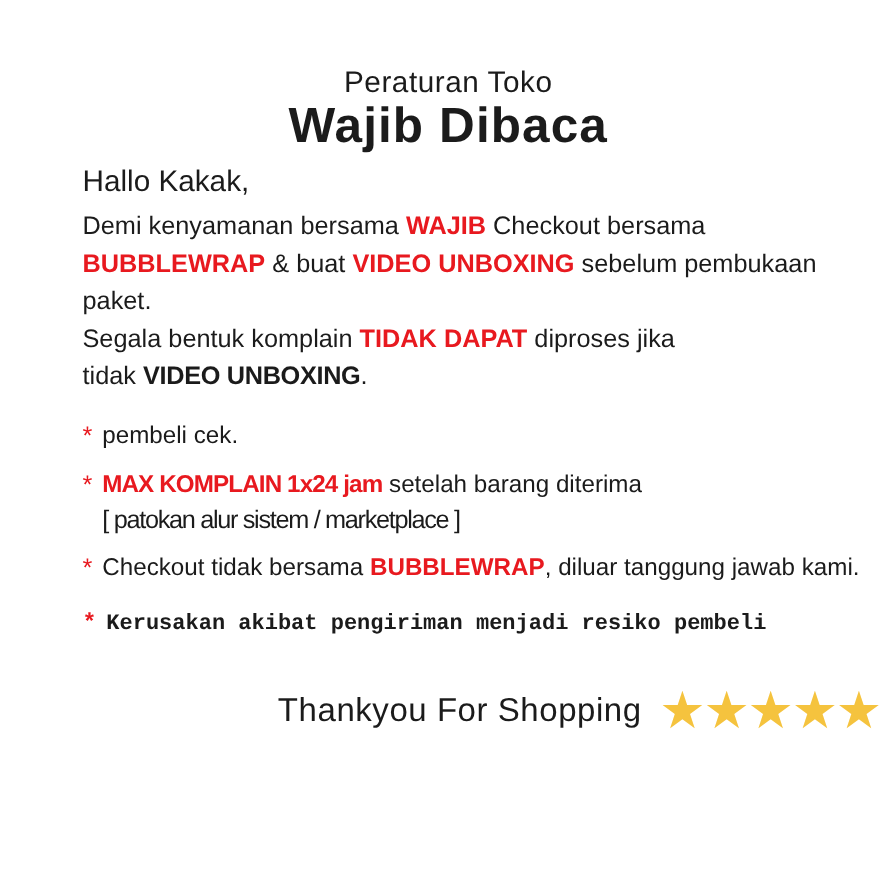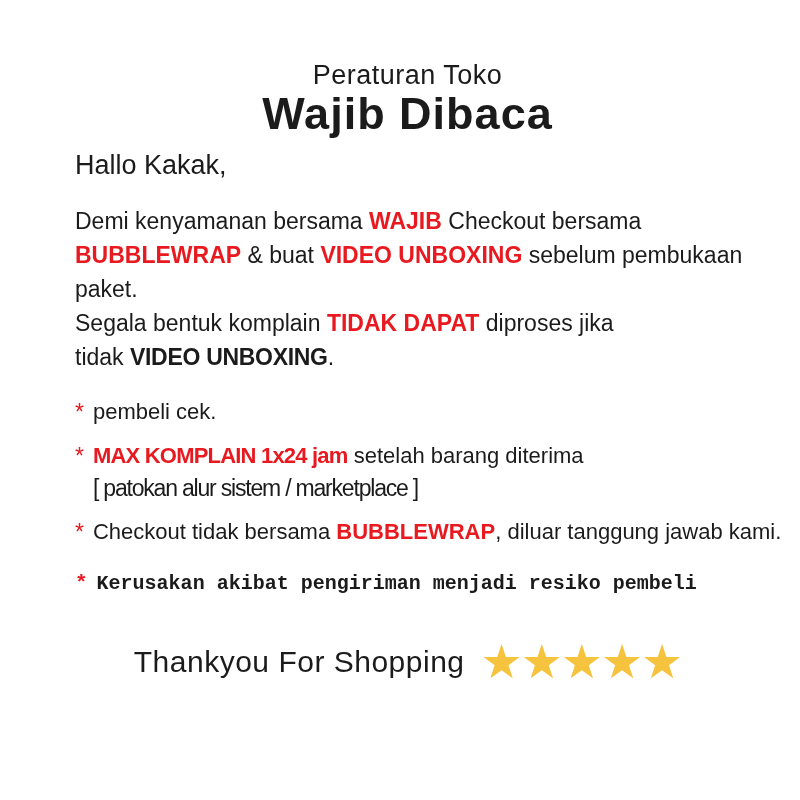--- a/index.html
+++ b/index.html
@@ -16,40 +16,40 @@
   .header { width:100%; text-align:center; }
   .subtitle { font-size:27px; line-height:30px; font-weight:400; letter-spacing:0.5px; }
   .title    { font-size:45px; line-height:48px; font-weight:700; letter-spacing:1px; }
 
   
   .content { padding:0 30px 0 60px; }
   .line { white-space:nowrap; }
 
   .greeting { font-size:27px; line-height:30px; margin-top:12px; }
 
-  .para  { font-size:23px; line-height:34px; margin-top:24px; }
+  .para  { font-size:23px; line-height:34px; margin-top:8px; }
   .para2 { margin-top:0; }
 
   .red    { color:var(--accent-red, #e8191f); font-weight:700; }
   .bold   { font-weight:700; letter-spacing:-0.3px; }
   .redcond{ color:var(--accent-red, #e8191f); font-weight:700; letter-spacing:-0.8px; }
 
   
   .bullets { margin-top:22px; font-size:22px; }
   .bullet  { display:flex; gap:9px; line-height:32px; }
   .bullet + .bullet { margin-top:12px; }
   .bullet-b3 { margin-top:12px !important; }
   .bullet-b4 { margin-top:20px !important; }
   .ast { color:var(--accent-red, #e8191f); font-size:23px; flex:0 0 auto; }
   .ast-small { font-size:21px; font-family:"Liberation Mono", monospace; font-weight:700; }
   .narrow { letter-spacing:-1.2px; font-size:23px; }
   .mono   { font-family:"Liberation Mono", monospace; font-weight:700; font-size:20px; letter-spacing:0; }
 
   
-  .footer { display:flex; align-items:center; justify-content:center; gap:16px; margin-top:38px; }
+  .footer { display:flex; align-items:center; justify-content:flex-end; gap:16px; margin-top:38px; }
   .thanks { font-size:30px; letter-spacing:0.5px; }
   .stars  { font-size:47px; line-height:47px; color:var(--star-gold, #f5c33e); letter-spacing:-2px; }
 </style>
 </head>
 <body>
 
 <div class="page">
 
   <div class="header">
     <div class="subtitle">Peraturan Toko</div>

